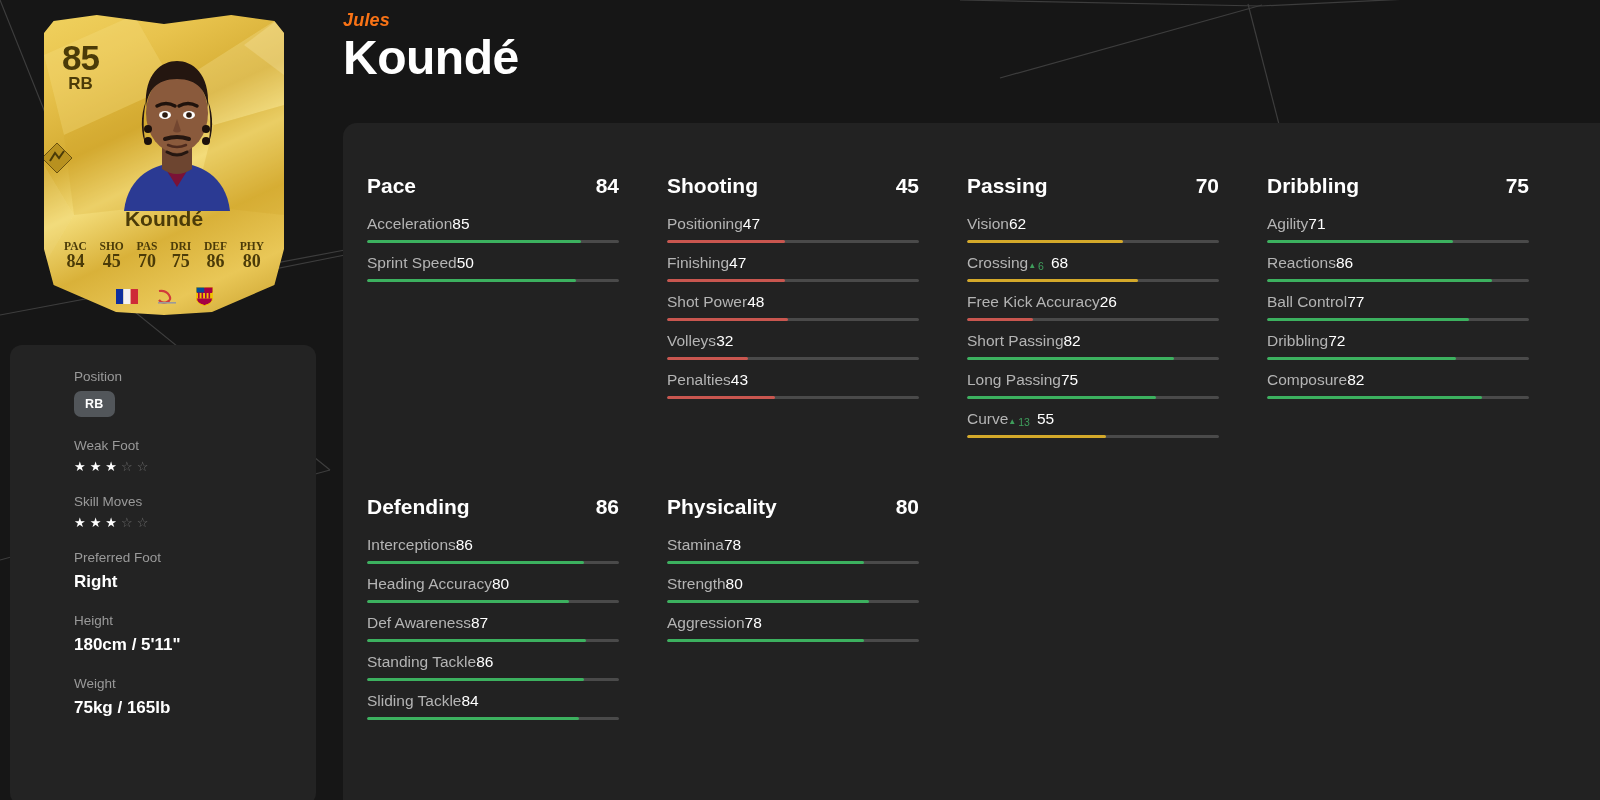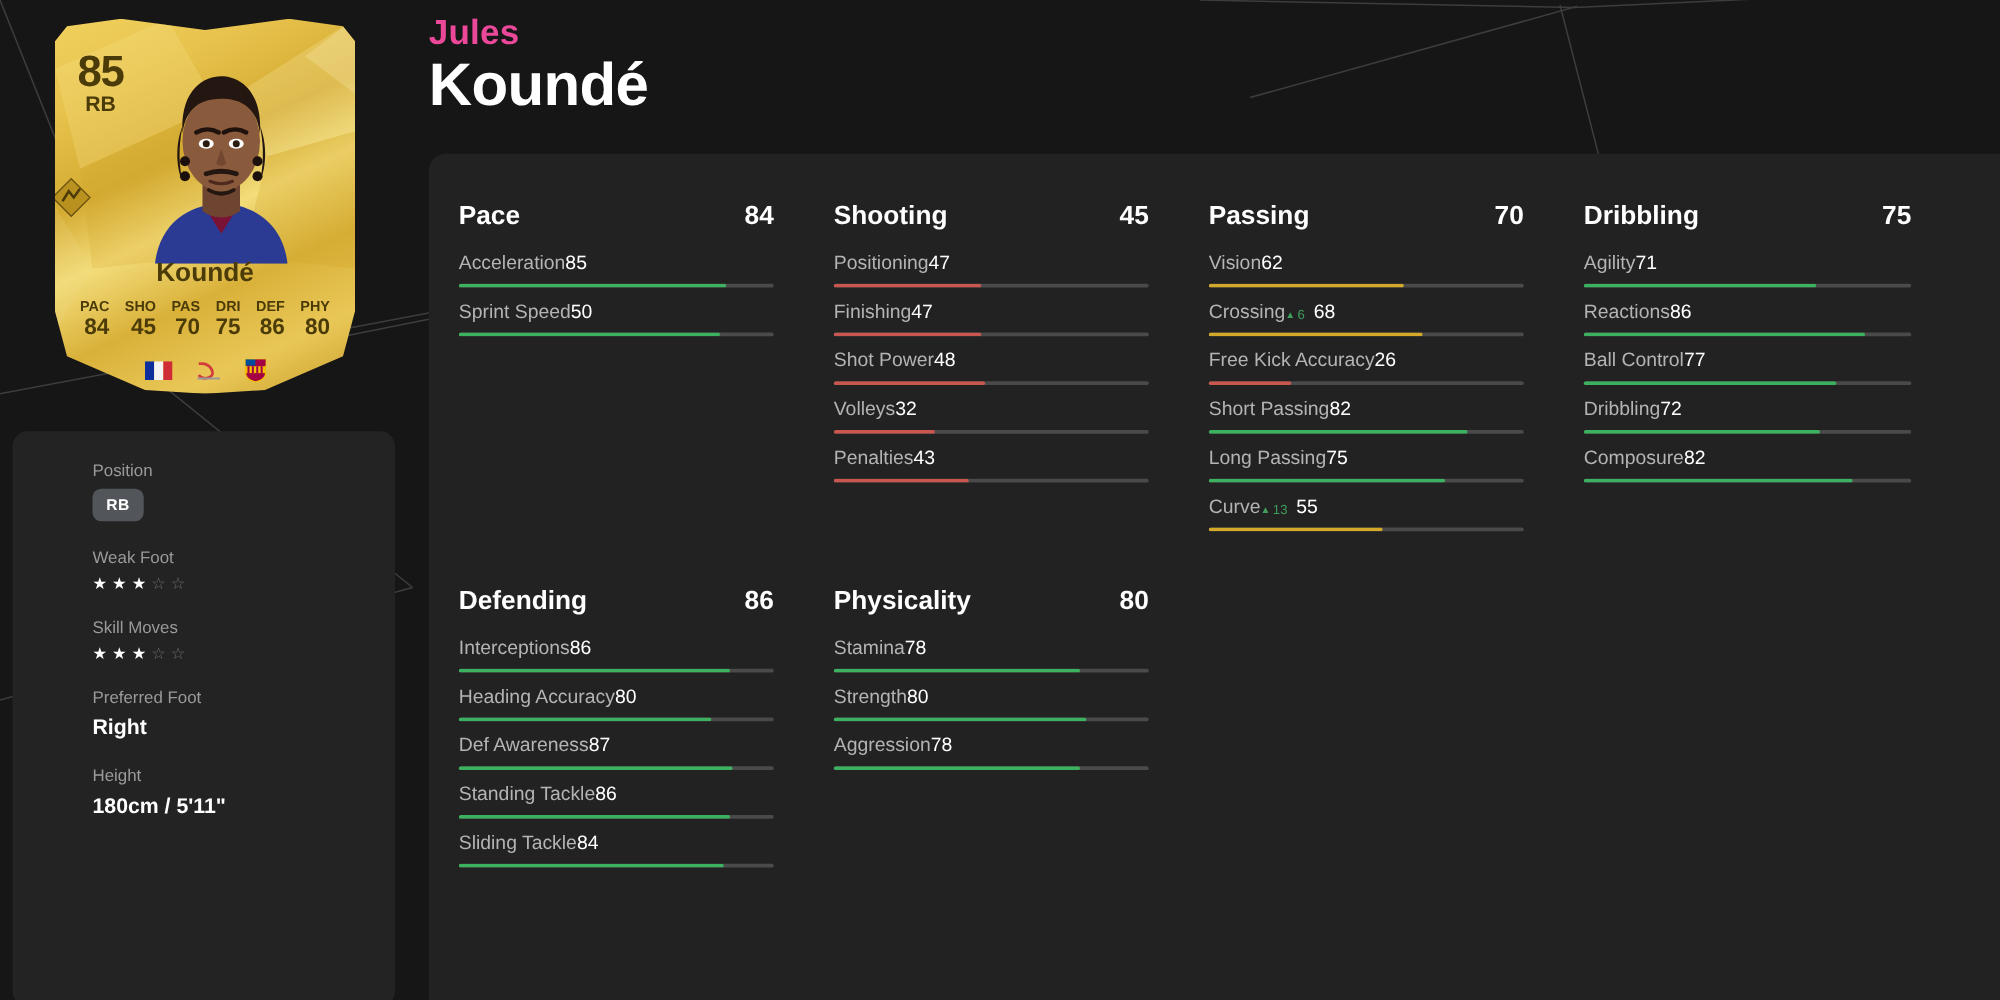--- a/index.html
+++ b/index.html
@@ -38,21 +38,21 @@
   }
 
   .card-name {
     position: absolute; left: 0; right: 0; top: 192px; text-align: center;
     color: #4b3b08; font-weight: bold; font-size: 21px;
   }
   .card-stats {
     position: absolute; left: 12px; right: 12px; top: 225px;
     display: flex; justify-content: space-between; padding: 0 8px;
   }
-  .card-stat { text-align: right; color: #4b3b08; line-height: 1.05; }
+  .card-stat { text-align: center; color: #4b3b08; line-height: 1.05; font-family: Liberation Serif, serif; }
   .card-stat .lbl { font-size: 11.5px; font-weight: bold; display: block; }
   .card-stat .val { font-size: 18px; font-weight: bold; display: block; }
   .card-badges {
     position: absolute; left: 0; right: 0; top: 272px;
     display: flex; justify-content: center; align-items: center; gap: 18px;
   }
   .card-emblem {
     position: absolute; left: -4px; top: 126px; width: 34px; height: 34px;
   }
 
@@ -80,21 +80,21 @@
     padding: 22px 0 0 0;
   }
   .grid-row { display: flex; }
   .stat-col { width: 300px; padding: 0 24px; }
   .stat-col.last { width: 310px; }
 
   .cat-head {
     display: flex; justify-content: space-between; align-items: baseline;
     margin: 16px 0 6px 0;
   }
-  .cat-name { color: #ffffff; font-size: 21px; font-weight: bold; }
+  .cat-name { color: #ffffff; font-size: 21px; font-weight: bold; margin-top: 13px; }
   .cat-val  { color: #ffffff; font-size: 21px; font-weight: bold; }
 
   .sub-row { padding-top: 11px; }
   .sub-line { display: flex; justify-content: flex-start; align-items: baseline; }
   .sub-name { color: #b4b4b4; font-size: 15.5px; }
   .sub-right { display: flex; align-items: baseline; gap: 7px; }
   .sub-mod { color: #3f9e5c; font-size: 10.5px; display: flex; align-items: center; gap: 2px; }
   .sub-mod .arrow { font-size: 8px; line-height: 1; }
   .sub-val { color: #ffffff; font-size: 15.5px; }
   .bar-track {
@@ -262,26 +262,30 @@
       <div class="info-block">
         <div class="info-label">Preferred Foot</div>
         <div class="info-value">Right</div>
       </div>
 
       <div class="info-block">
         <div class="info-label">Height</div>
         <div class="info-value">180cm / 5'11"</div>
       </div>
 
+      <div class="info-block">
+        <div class="info-label">Weight</div>
+        <div class="info-value">75kg / 165lb</div>
+      </div>
 
     </div>
   </div>
 
   <div style="position:absolute;left:343px;top:10px;">
-    <div style="color:#ec4899;font-size:28px;font-weight:bold;letter-spacing:.2px;">Jules</div>
+    <div style="color:#f97316;font-size:18px;font-weight:bold;letter-spacing:.2px;font-style:italic;">Jules</div>
     <div style="color:#ffffff;font-size:48px;font-weight:bold;line-height:1.05;margin-top:2px;letter-spacing:-.5px;">Koundé</div>
   </div>
 
   <div class="stats-panel">
     <div class="grid-row" id="row1">
         <div class="stat-col">
           <div class="cat-head">
             <span class="cat-name">Pace</span>
             <span class="cat-val">84</span>
           </div>

